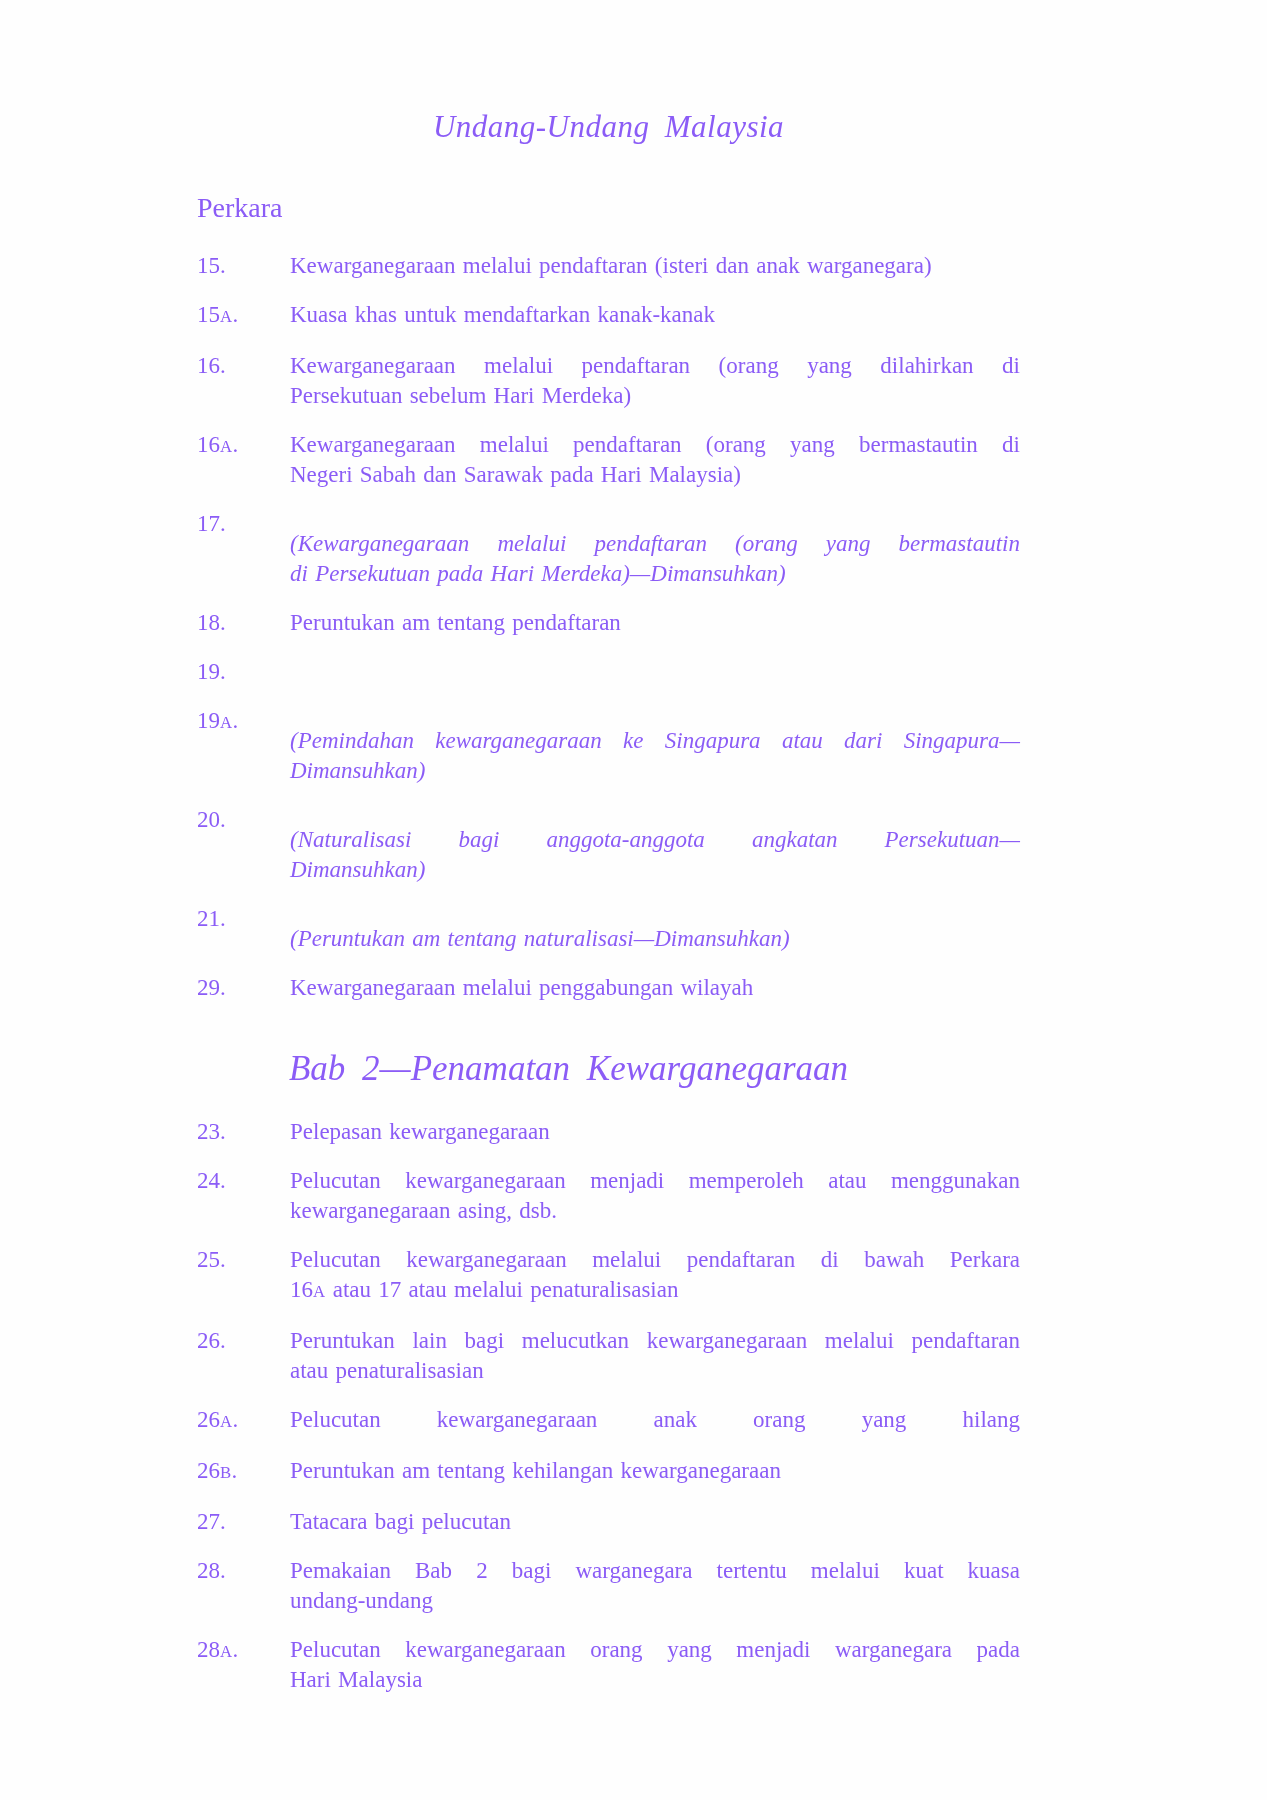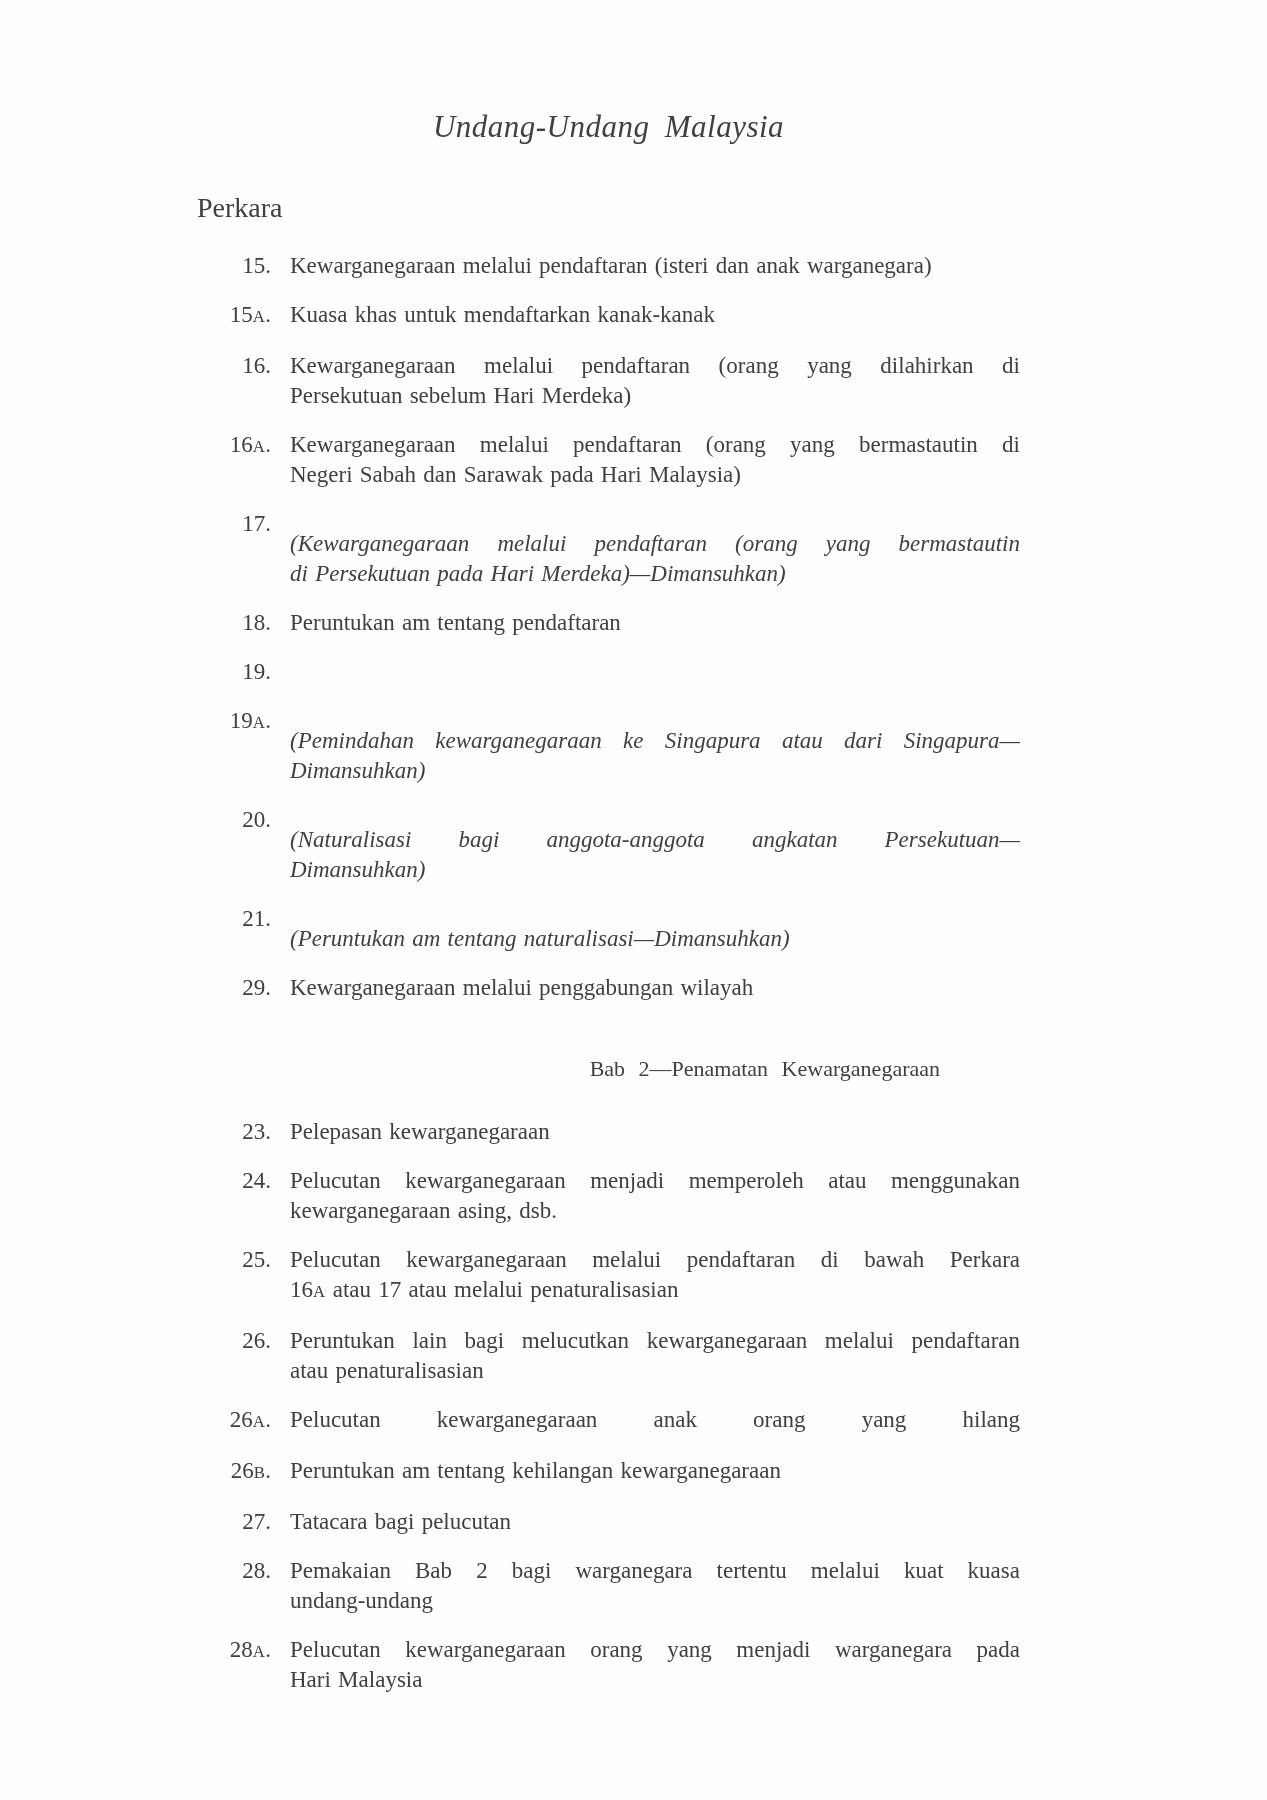--- a/index.html
+++ b/index.html
@@ -3,21 +3,21 @@
 <meta charset="utf-8">
 <style>
   html, body { margin: 0; padding: 0; background: #ffffff; }
   .page {
     position: relative;
     width: 1267px;
     height: 1800px;
     background: #fefefe;
     overflow: hidden;
     font-family: "Liberation Serif", "DejaVu Serif", serif;
-    color: #404040;
+    color: #8b5cf6;
   }
   .content {
     position: absolute;
     left: 197px;
     top: 0;
     width: 823px;
   }
   .doc-title {
     margin-top: 107px;
     text-align: center;
@@ -36,38 +36,39 @@
   .item {
     display: flex;
     margin-bottom: 19px;
     font-size: 23px;
   }
   .num {
     flex: none;
     width: 93px;
     box-sizing: border-box;
     padding-right: 19px;
-    text-align: right;
+    text-align: left;
     line-height: 30px;
     white-space: nowrap;
   }
   .txt {
     width: 730px;
     line-height: 30px;
     text-align: justify;
     word-spacing: 1.5px;
   }
   .it { font-style: italic; margin-top: 20px; }
   .line.jl { text-align: justify; text-align-last: justify; }
   .sc { font-size: 0.73em; letter-spacing: 0.3px; }
   .chapter-heading {
-    font-size: 22px;
+    font-style: italic;
+    font-size: 35px;
     line-height: 34px;
     margin: 49px 80px 31px 0;
-    text-align: right;
+    text-align: center;
     word-spacing: 8px;
   }
 </style>
 </head>
 <body>
 
 <div class="page">
   <div class="content">
     <div class="doc-title">Undang-Undang Malaysia</div>
     <div class="col-label">Perkara</div>

